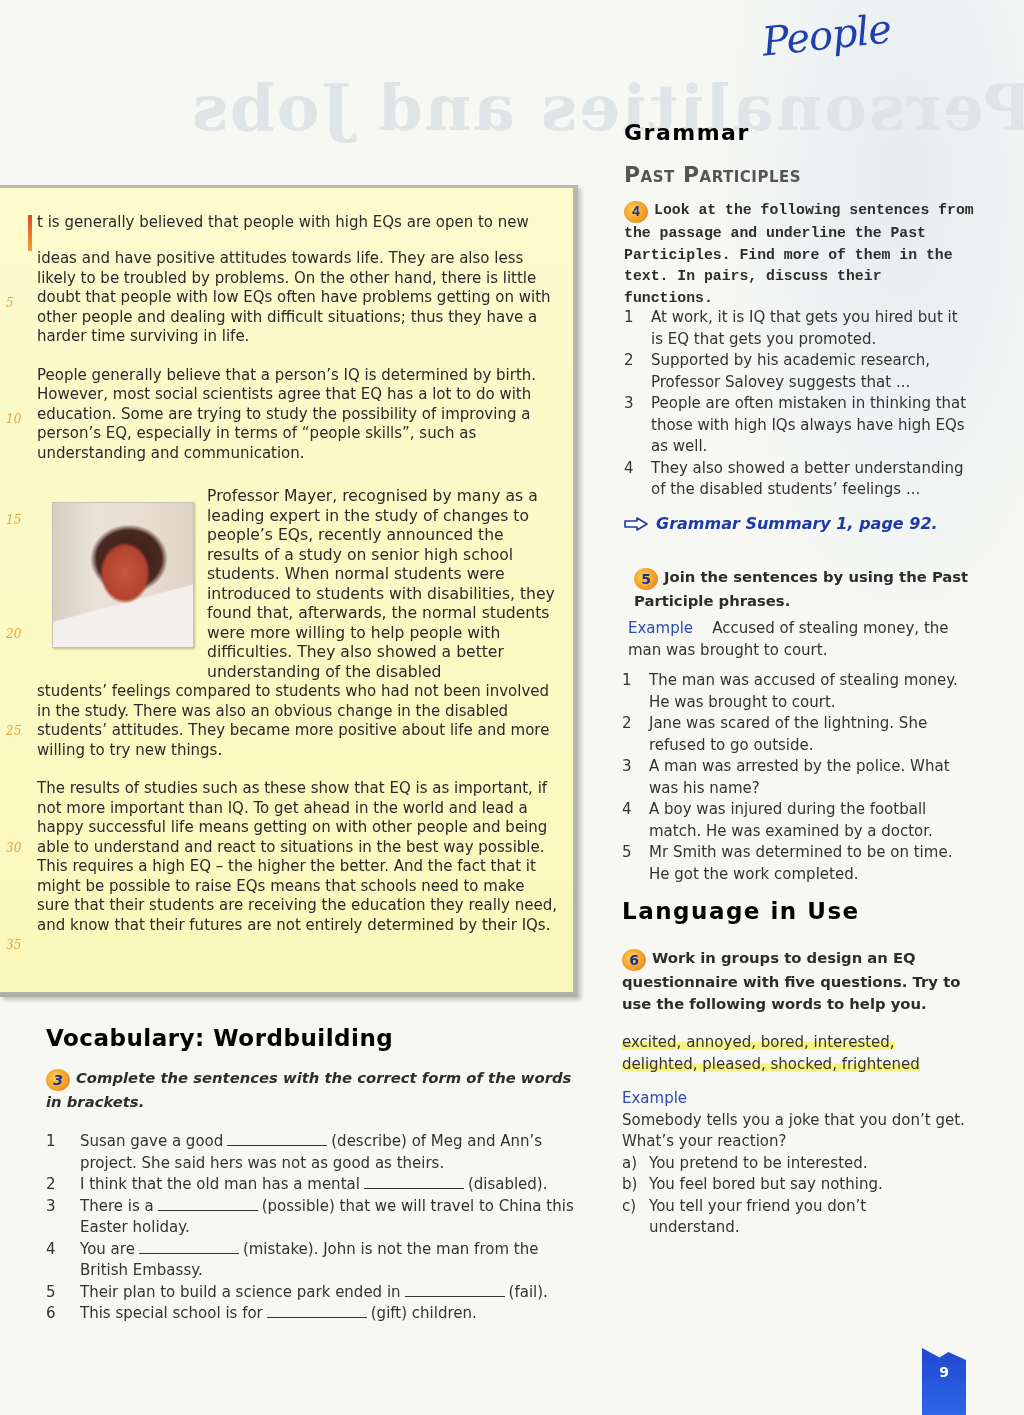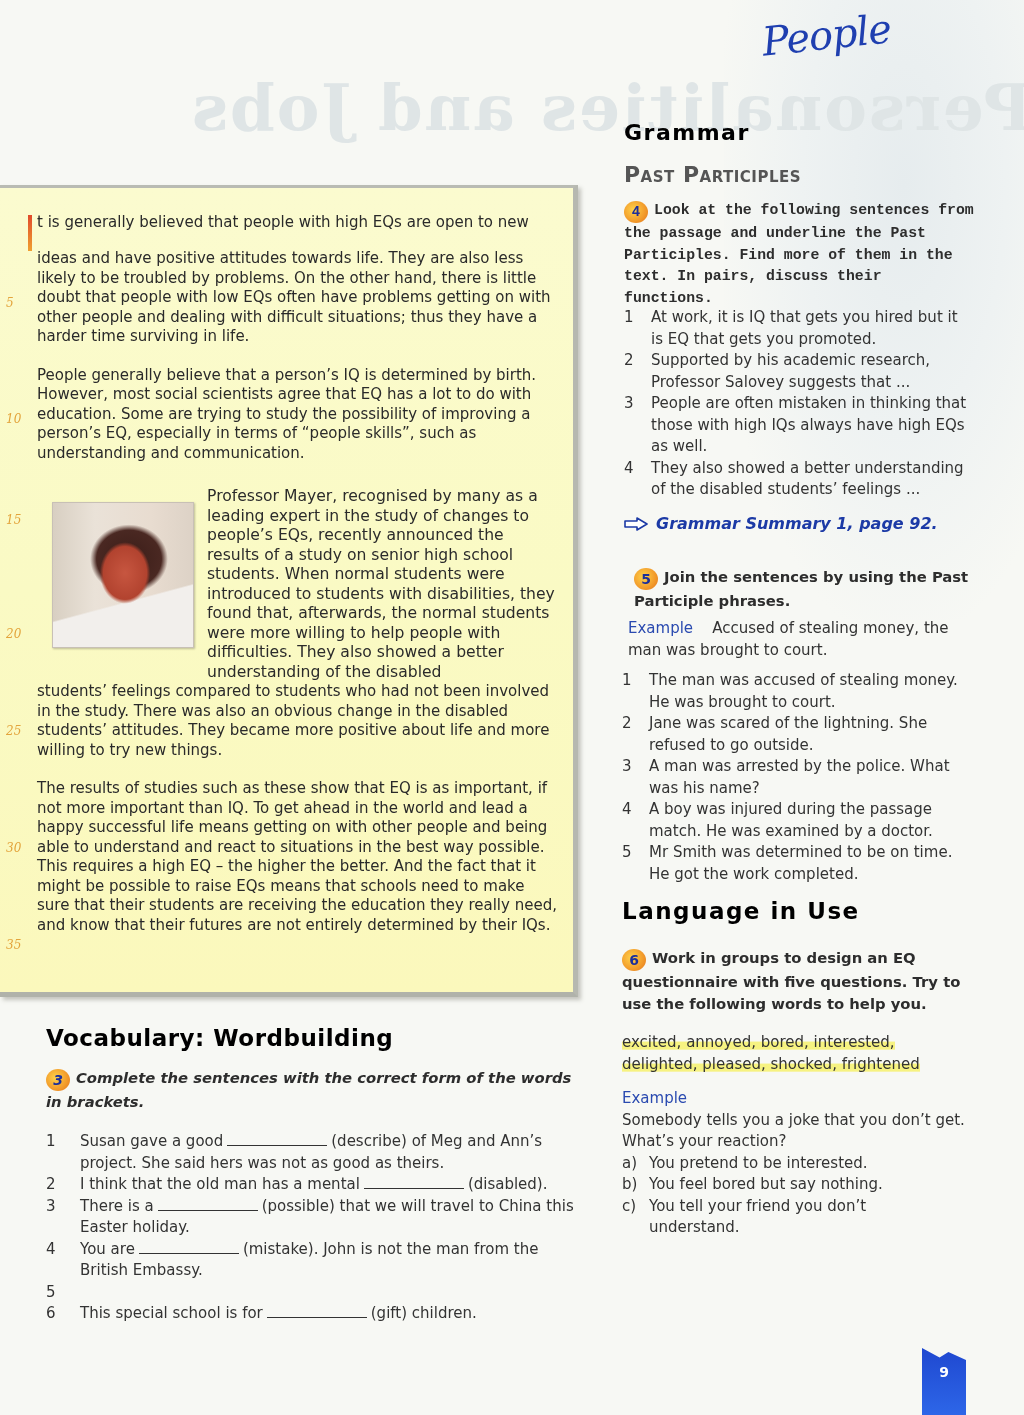--- a/index.html
+++ b/index.html
@@ -174,21 +174,21 @@
   <div class="item">
       <span class="n">2</span>
       <span>Jane was scared of the lightning. She refused to go outside.</span>
     </div>
   <div class="item">
       <span class="n">3</span>
       <span>A man was arrested by the police. What was his name?</span>
     </div>
   <div class="item">
       <span class="n">4</span>
-      <span>A boy was injured during the passage match. He was examined by a doctor.</span>
+      <span>A boy was injured during the football match. He was examined by a doctor.</span>
     </div>
   <div class="item">
       <span class="n">5</span>
       <span>Mr Smith was determined to be on time. He got the work completed.</span>
     </div>
 </div>
 
 <div class="h-blue h-lang">Language in Use</div>
 
 <div class="instr" style="left:622px; top:947px; width:355px;">
@@ -235,20 +235,21 @@
   <div class="item">
       <span class="n" style="width:34px">3</span>
       <span><span>There is a</span><span class="blank"></span><span>(possible) that we will travel to China this Easter holiday.</span></span>
     </div>
   <div class="item">
       <span class="n" style="width:34px">4</span>
       <span><span>You are</span><span class="blank"></span><span>(mistake). John is not the man from the British Embassy.</span></span>
     </div>
   <div class="item">
       <span class="n" style="width:34px">5</span>
+      <span><span>Their plan to build a science park ended in</span><span class="blank"></span><span>(fail).</span></span>
     </div>
   <div class="item">
       <span class="n" style="width:34px">6</span>
       <span><span>This special school is for</span><span class="blank"></span><span>(gift) children.</span></span>
     </div>
 </div>
 
 <div class="page-num">9</div>
 
 </body></html>

